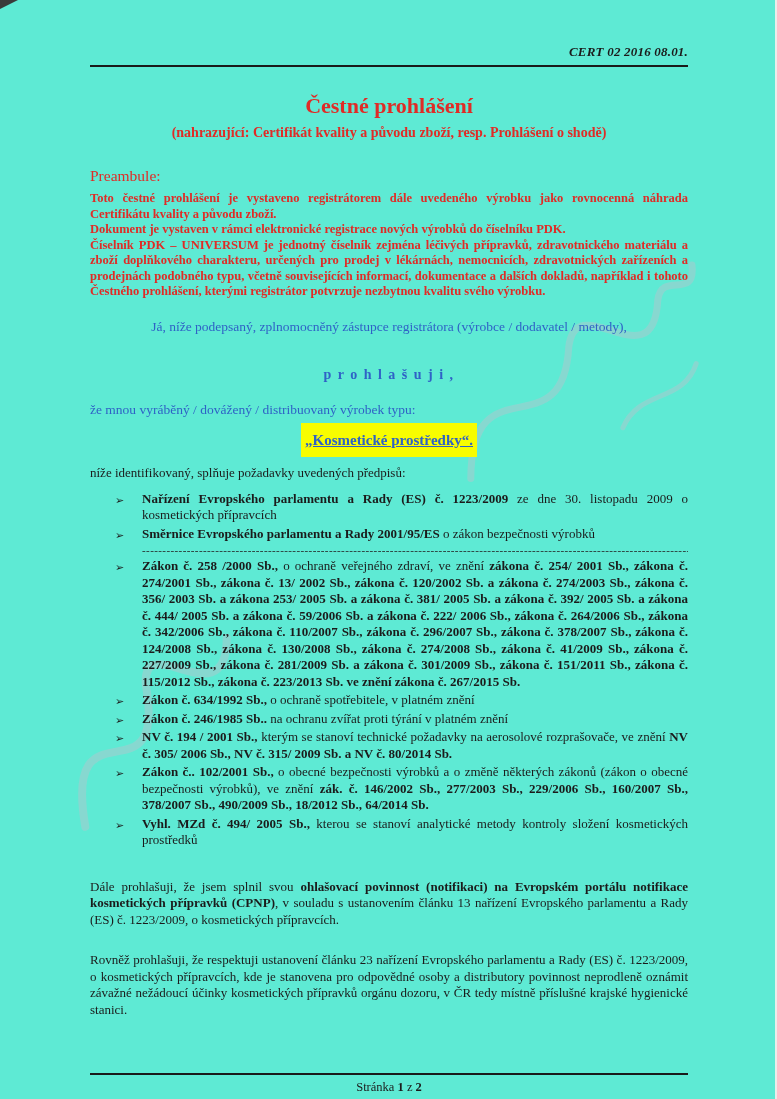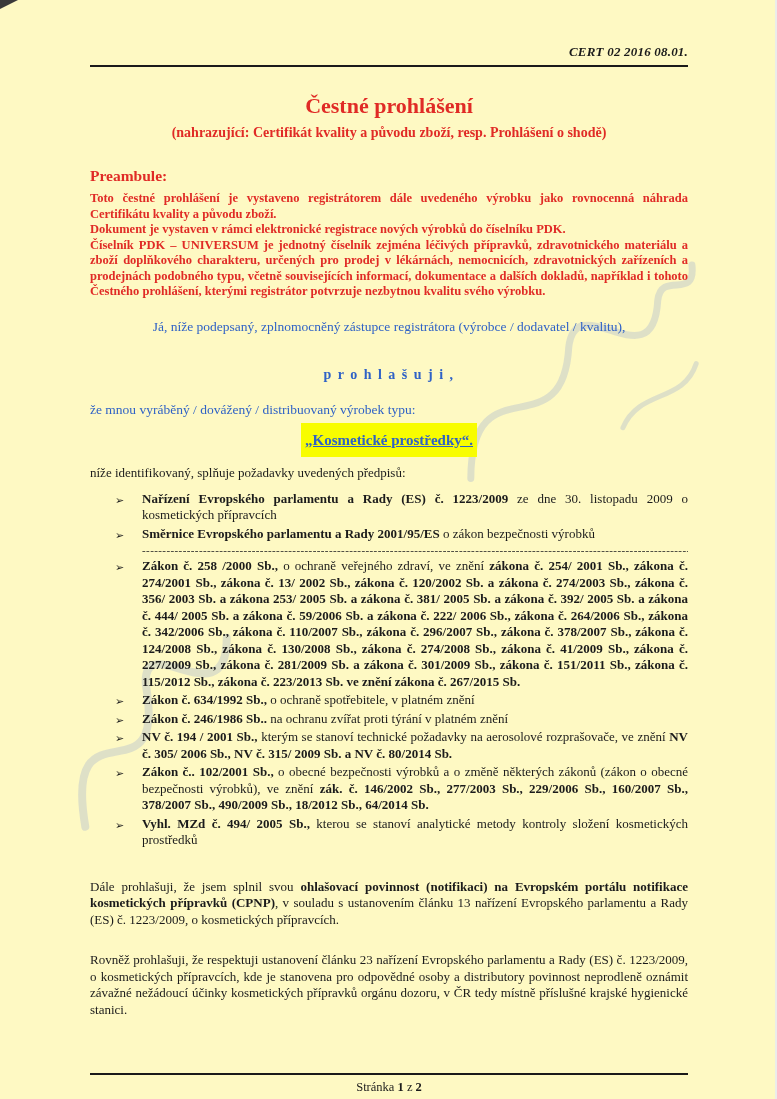--- a/index.html
+++ b/index.html
@@ -4,36 +4,36 @@
 <style>
   * { margin:0; padding:0; box-sizing:border-box; }
   html,body { background:#ffffff; }
   body {
     width:777px; height:1099px;
     font-family:"Liberation Serif", serif;
     color:var(--ink, #1b1b1b);
   }
   .page {
     position:relative; width:777px; height:1099px;
-    background:#fef9c3; overflow:hidden;
+    background:#5eead4; overflow:hidden;
     border-right:2px solid #ececea;
   }
   .corner-artifact {
     position:absolute; top:0; left:0; width:0; height:0;
     border-top:9px solid #3a3a3a; border-right:18px solid transparent; z-index:3;
   }
   .watermark { position:absolute; z-index:1; opacity:.45; }
   .wm1 { left:430px; top:290px; transform:rotate(-22deg); }
   .wm2 { left:40px; top:640px; transform:rotate(-24deg); }
   .content { position:relative; z-index:2; padding:44px 87px 0 90px; }
   .doc-code { text-align:right; font-size:13px; font-weight:bold; font-style:italic; letter-spacing:.2px; }
   .rule { border-top:2px solid #1a1a1a; margin-top:5px; }
   .title { margin-top:26px; text-align:center; color:var(--red,#e02b26); font-size:22px; font-weight:bold; }
   .subtitle { margin-top:6px; text-align:center; color:var(--red,#e02b26); font-size:14px; font-weight:bold; }
-  .pre-heading { margin-top:26px; color:var(--red,#e02b26); font-size:15.5px; font-weight:bold; }
+  .pre-heading { margin-top:26px; color:var(--red,#e02b26); font-size:15.5px; font-weight:normal; }
   .red-par { color:var(--red,#e02b26); font-size:12.5px; line-height:15.5px; font-weight:bold; text-align:justify; }
   .red-par.first { margin-top:6px; }
   .blue { color:var(--blue,#2f62c6); }
   .intro-line { margin-top:19px; text-align:center; font-size:13.5px; }
   .verb-line { margin-top:32px; text-align:center; font-size:14px; font-weight:bold; letter-spacing:1.5px; }
   .product-intro { margin-top:19px; font-size:13.5px; }
   .product-line { margin-top:13px; text-align:center; }
   .product {
     background:var(--highlight,#f8fd00); color:var(--blue,#2f62c6);
     font-size:15px; font-weight:bold; text-decoration:underline; padding:9px 4px;
@@ -77,37 +77,37 @@
     <div class="rule"></div>
 
     <div class="title">Čestné prohlášení</div>
     <div class="subtitle">(nahrazující: Certifikát kvality a původu zboží, resp. Prohlášení o shodě)</div>
 
     <div class="pre-heading">Preambule:</div>
     <p class="red-par first">Toto čestné prohlášení je vystaveno registrátorem dále uvedeného výrobku jako rovnocenná náhrada Certifikátu kvality a původu zboží.</p>
     <p class="red-par">Dokument je vystaven v rámci elektronické registrace nových výrobků do číselníku PDK.</p>
     <p class="red-par">Číselník PDK – UNIVERSUM je jednotný číselník zejména léčivých přípravků, zdravotnického materiálu a zboží doplňkového charakteru, určených pro prodej v lékárnách, nemocnicích, zdravotnických zařízeních a prodejnách podobného typu, včetně souvisejících informací, dokumentace a dalších dokladů, například i tohoto Čestného prohlášení, kterými registrátor potvrzuje nezbytnou kvalitu svého výrobku.</p>
 
-    <div class="blue intro-line">Já, níže podepsaný, zplnomocněný zástupce registrátora (výrobce / dodavatel / kvalitu),</div>
+    <div class="blue intro-line">Já, níže podepsaný, zplnomocněný zástupce registrátora (výrobce / dodavatel / metody),</div>
     <div class="blue verb-line">p r o h l a š u j i ,</div>
     <div class="blue product-intro">že mnou vyráběný / dovážený / distribuovaný výrobek typu:</div>
 
     <div class="product-line">
       <span class="product">„Kosmetické prostředky“.</span>
     </div>
 
     <div class="list-intro">níže identifikovaný, splňuje požadavky uvedených předpisů:</div>
 
     <div class="reg-list">
         <div class="reg-item"><span class="bullet">➢</span><span class="reg-text"><span class="b">Nařízení Evropského parlamentu a Rady (ES) č. 1223/2009</span><span> ze dne 30. listopadu 2009 o kosmetických přípravcích</span></span></div>
         <div class="reg-item"><span class="bullet">➢</span><span class="reg-text"><span class="b">Směrnice Evropského parlamentu a Rady 2001/95/ES</span><span> o zákon bezpečnosti výrobků</span></span></div>
         <div class="reg-sep">------------------------------------------------------------------------------------------------------------------------------------------------------</div>
         <div class="reg-item"><span class="bullet">➢</span><span class="reg-text"><span class="b">Zákon č. 258 /2000 Sb.,</span><span> o ochraně veřejného zdraví, ve znění </span><span class="b">zákona č. 254/ 2001 Sb., zákona č. 274/2001 Sb., zákona č. 13/ 2002 Sb., zákona č. 120/2002 Sb. a zákona č. 274/2003 Sb., zákona č. 356/ 2003 Sb. a zákona 253/ 2005 Sb. a zákona č. 381/ 2005 Sb. a zákona č. 392/ 2005 Sb. a zákona č. 444/ 2005 Sb. a zákona č. 59/2006 Sb. a zákona č. 222/ 2006 Sb., zákona č. 264/2006 Sb., zákona č. 342/2006 Sb., zákona č. 110/2007 Sb., zákona č. 296/2007 Sb., zákona č. 378/2007 Sb., zákona č. 124/2008 Sb., zákona č. 130/2008 Sb., zákona č. 274/2008 Sb., zákona č. 41/2009 Sb., zákona č. 227/2009 Sb., zákona č. 281/2009 Sb. a zákona č. 301/2009 Sb., zákona č. 151/2011 Sb., zákona č. 115/2012 Sb., zákona č. 223/2013 Sb. ve znění zákona č. 267/2015 Sb.</span></span></div>
         <div class="reg-item"><span class="bullet">➢</span><span class="reg-text"><span class="b">Zákon č. 634/1992 Sb.,</span><span> o ochraně spotřebitele, v platném znění</span></span></div>
-        <div class="reg-item"><span class="bullet">➢</span><span class="reg-text"><span class="b">Zákon č. 246/1986 Sb..</span><span> na ochranu zvířat proti týrání v platném znění</span></span></div>
+        <div class="reg-item"><span class="bullet">➢</span><span class="reg-text"><span class="b">Zákon č. 246/1985 Sb..</span><span> na ochranu zvířat proti týrání v platném znění</span></span></div>
         <div class="reg-item"><span class="bullet">➢</span><span class="reg-text"><span class="b">NV č. 194 / 2001 Sb.,</span><span> kterým se stanoví technické požadavky na aerosolové rozprašovače, ve znění </span><span class="b">NV č. 305/ 2006 Sb., NV č. 315/ 2009 Sb. a NV č. 80/2014 Sb.</span></span></div>
         <div class="reg-item"><span class="bullet">➢</span><span class="reg-text"><span class="b">Zákon č.. 102/2001 Sb.,</span><span> o obecné bezpečnosti výrobků a o změně některých zákonů (zákon o obecné bezpečnosti výrobků), ve znění </span><span class="b">zák. č. 146/2002 Sb., 277/2003 Sb., 229/2006 Sb., 160/2007 Sb., 378/2007 Sb., 490/2009 Sb., 18/2012 Sb., 64/2014 Sb.</span></span></div>
         <div class="reg-item"><span class="bullet">➢</span><span class="reg-text"><span class="b">Vyhl. MZd č. 494/ 2005 Sb.,</span><span> kterou se stanoví analytické metody kontroly složení kosmetických prostředků</span></span></div>
       </div>
 
     <p class="par"><span>Dále prohlašuji, že jsem splnil svou </span><span class="b">ohlašovací povinnost (notifikaci) na Evropském portálu notifikace kosmetických přípravků (CPNP)</span><span>, v souladu s ustanovením článku 13 nařízení Evropského parlamentu a Rady (ES) č. 1223/2009, o kosmetických přípravcích.</span></p>
     <p class="par par2">Rovněž prohlašuji, že respektuji ustanovení článku 23 nařízení Evropského parlamentu a Rady (ES) č. 1223/2009, o kosmetických přípravcích, kde je stanovena pro odpovědné osoby a distributory povinnost neprodleně oznámit závažné nežádoucí účinky kosmetických přípravků orgánu dozoru, v ČR tedy místně příslušné krajské hygienické stanici.</p>
 
   </div>
 

